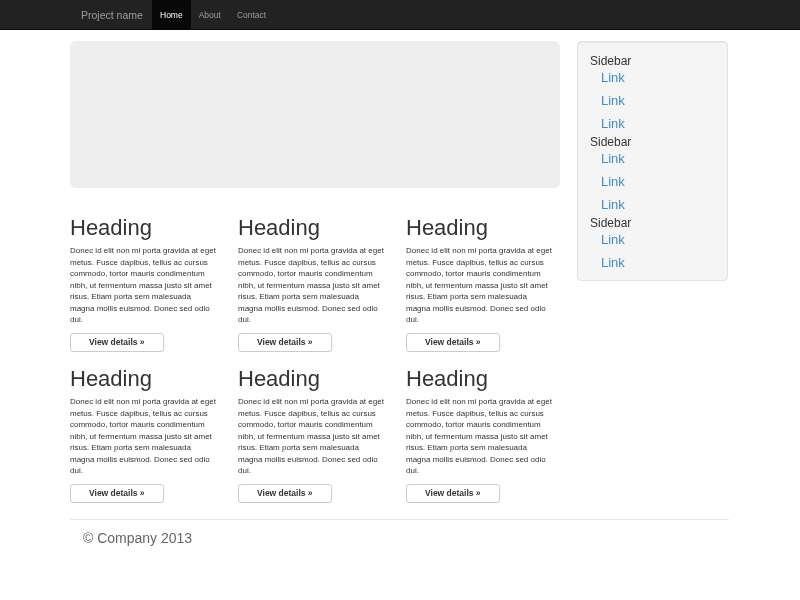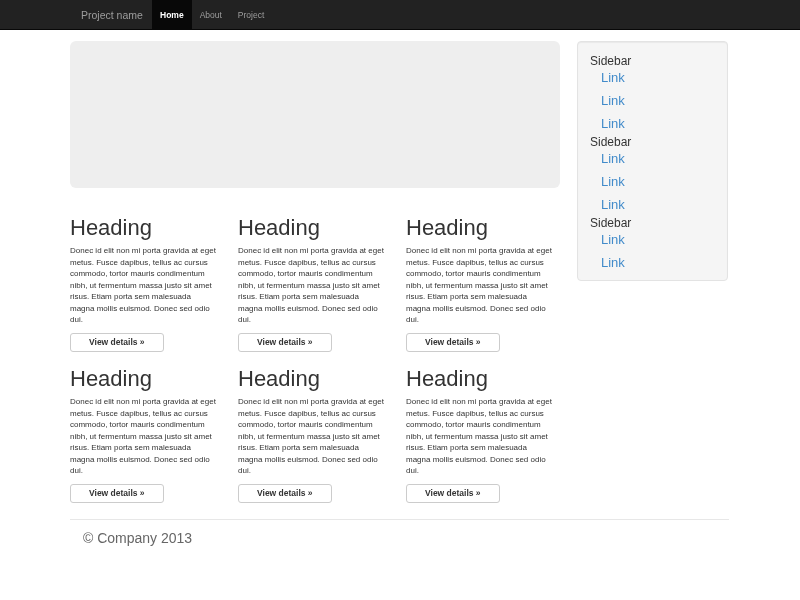--- a/index.html
+++ b/index.html
@@ -20,21 +20,21 @@
     font-size: 10.5px; color: #9d9d9d; text-decoration: none; cursor: pointer;
   }
   .nav-items {
     position: absolute; left: 152px; top: 0; height: 30px;
     display: flex; margin: 0; padding: 0; list-style: none;
   }
   .nav-item {
     padding: 0 8px; height: 30px; line-height: 30px;
     font-size: 8.5px; color: #9d9d9d; cursor: pointer; white-space: nowrap;
   }
-  .nav-item.active { background: #080808; color: #ffffff; font-weight: bold; }
+  .nav-item.active { background: #080808; color: #ffffff; }
 
   
   .jumbotron {
     position: absolute; left: 70px; top: 41px; width: 490px; height: 147px;
     background: #eeeeee; border-radius: 6px;
     padding: 36px 38px 0 39px;
   }
   .jumbotron h1 {
     margin: 0; font-size: 39px; line-height: 40px; font-weight: 500;
     color: #333333; letter-spacing: -0.3px;
@@ -97,21 +97,21 @@
 </head>
 <body>
 
 <div id="page">
 
   <nav class="navbar">
     <a class="brand">Project name</a>
     <ul class="nav-items">
       <li class="nav-item active">Home</li>
       <li class="nav-item">About</li>
-      <li class="nav-item">Project</li>
+      <li class="nav-item">Contact</li>
     </ul>
   </nav>
 
   <section class="jumbotron">
   </section>
 
   <aside class="sidebar">
     <div class="side-group">
       <div class="side-title">Sidebar</div>
       <a class="side-link">Link</a>

